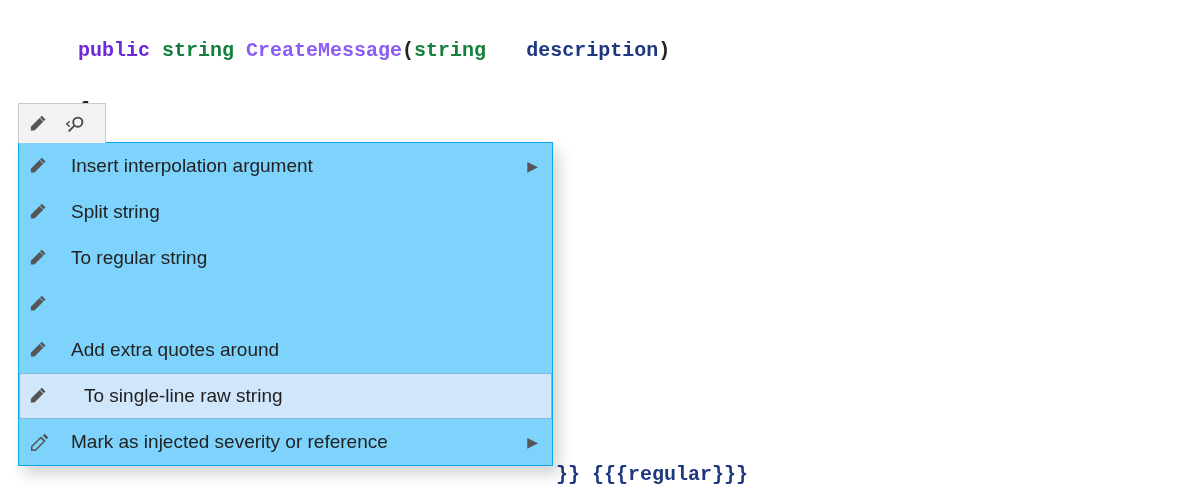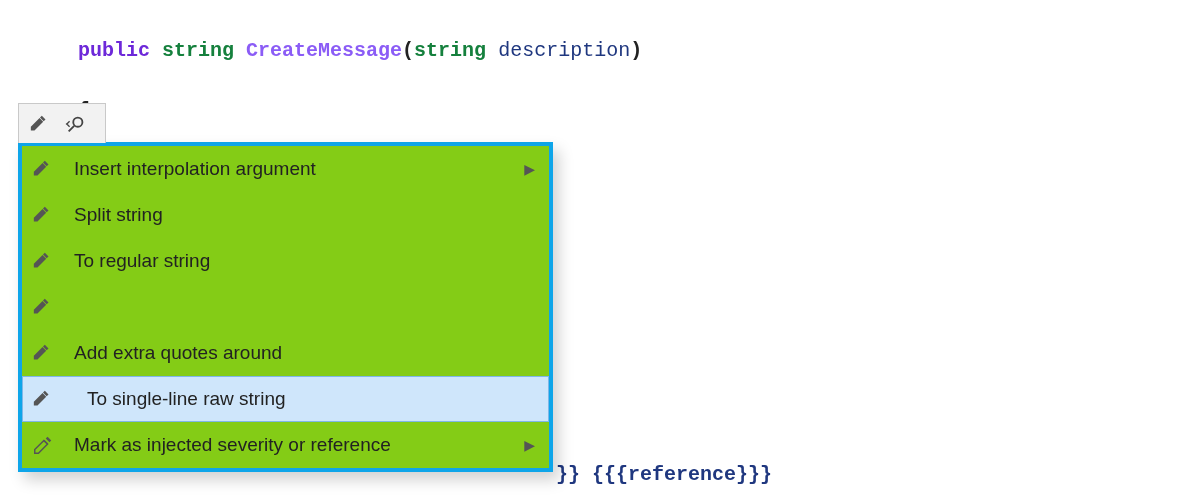--- a/index.html
+++ b/index.html
@@ -13,21 +13,21 @@
   }
   .code-area {
     padding-top: 6px;
     padding-left: 78px;
     line-height: 30px;
     white-space: pre;
   }
   .kw { color: #6d28d9; font-weight: bold; }
   .type { color: #15803d; font-weight: bold; }
   .method { color: #8b5cf6; font-weight: bold; }
-  .ident { color: #1f377f; font-weight: normal; }
+  .ident { color: #1f377f; font-weight: bold; margin-left: 28px; }
   .punct { color: #222; font-weight: bold; }
   .str { color: #8b0000; font-weight: bold; }
   .op { color: #222; font-weight: bold; }
   .dots {
     color: #2e8b57;
     letter-spacing: 2px;
     font-size: 20px;
     position: relative;
     top: -18px;
   }
@@ -49,22 +49,22 @@
     padding-left: 10px;
     z-index: 10;
   }
 
   
   .qf-menu {
     position: absolute;
     left: 18px;
     top: 142px;
     width: 535px;
-    background: #84cc16;
-    border: 4px solid #0ea5e9;
+    background: #7dd3fc;
+    border: 1px solid #0ea5e9;
     box-shadow: 6px 8px 14px rgba(0,0,0,0.18);
     z-index: 9;
     font-family: -apple-system, 'Segoe UI', Arial, sans-serif;
     font-size: 19px;
     color: #222;
   }
   .qf-item {
     display: flex;
     align-items: center;
     height: 46px;
@@ -103,21 +103,21 @@
 <body>
 
 <div class="code-area">
 <div class="line"><span class="kw">public</span> <span class="type">string</span> <span class="method">CreateMessage</span><span class="punct">(</span><span class="type">string</span> <span class="ident">description</span><span class="punct">)</span></div>
 <div class="line"><span class="punct">{</span></div>
 <div class="line">    <span class="kw">var</span> <span class="ident">severity</span> <span class="op">=</span> <span class="str">"""</span></div>
 <div class="line" style="position:relative; top:-10px;">         <span class="dots">····</span></div>
 <div class="line" style="position:relative; top:-26px; padding-left:265px;"><span class="caret"></span><span class="str">Error</span></div>
 <div class="line" style="position:relative; top:-26px; padding-left:270px;"><span class="str">"""</span></div>
 <div class="line" style="height:60px;"></div>
-<div class="line" style="position:relative; top:-26px; padding-left:478px;"><span class="punct" style="color:#1f377f">}} {{{reference}}}</span></div>
+<div class="line" style="position:relative; top:-26px; padding-left:478px;"><span class="punct" style="color:#1f377f">}} {{{regular}}}</span></div>
 
 </div>
 
 <div class="qf-toolbar">
   <span class="icon">
     <svg width="22" height="22" viewBox="0 0 24 24">
       <path d="M14 3l4 4-2 2-4-4 2-2z M11.5 5.5l4 4L6 19H2v-4L11.5 5.5z" fill="#555"></path>
     </svg>
   </span>
   <span class="icon">

